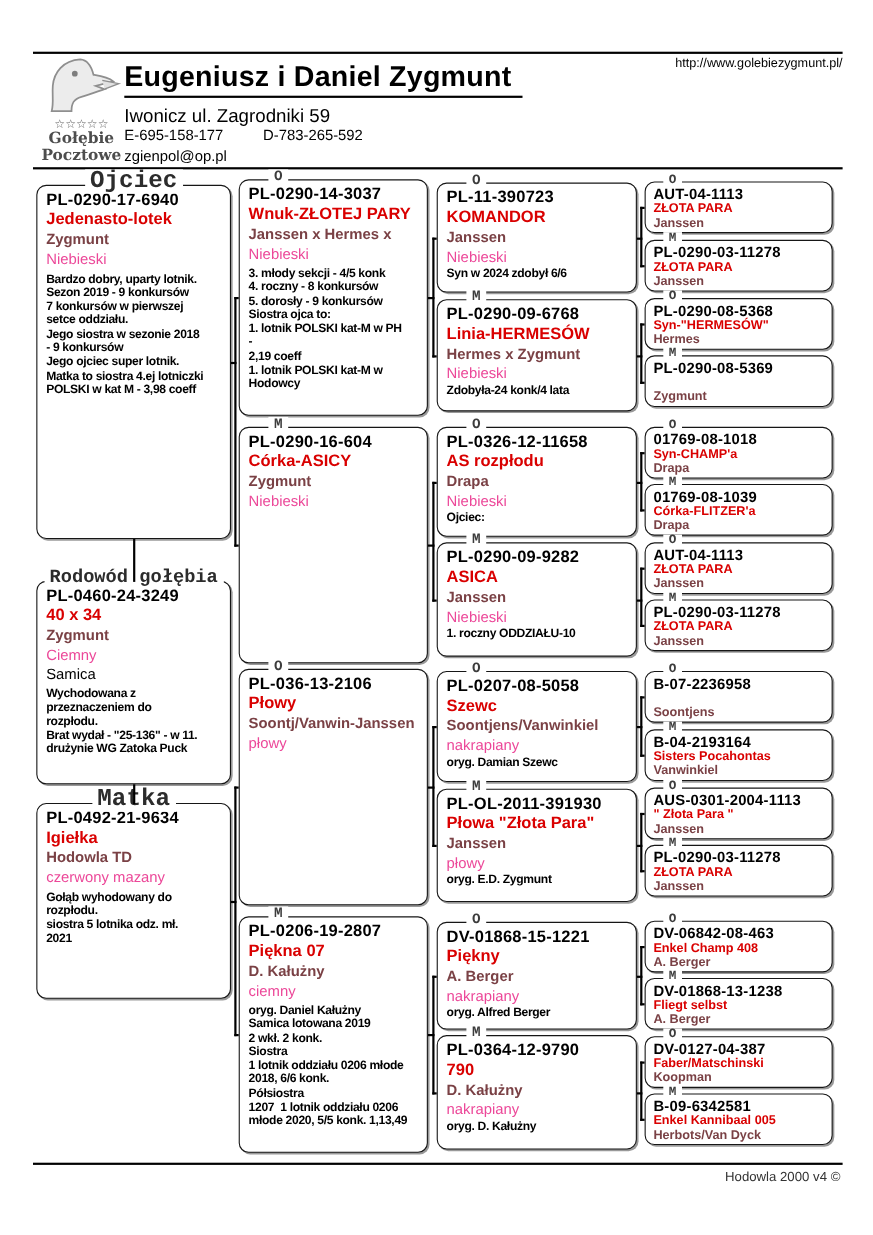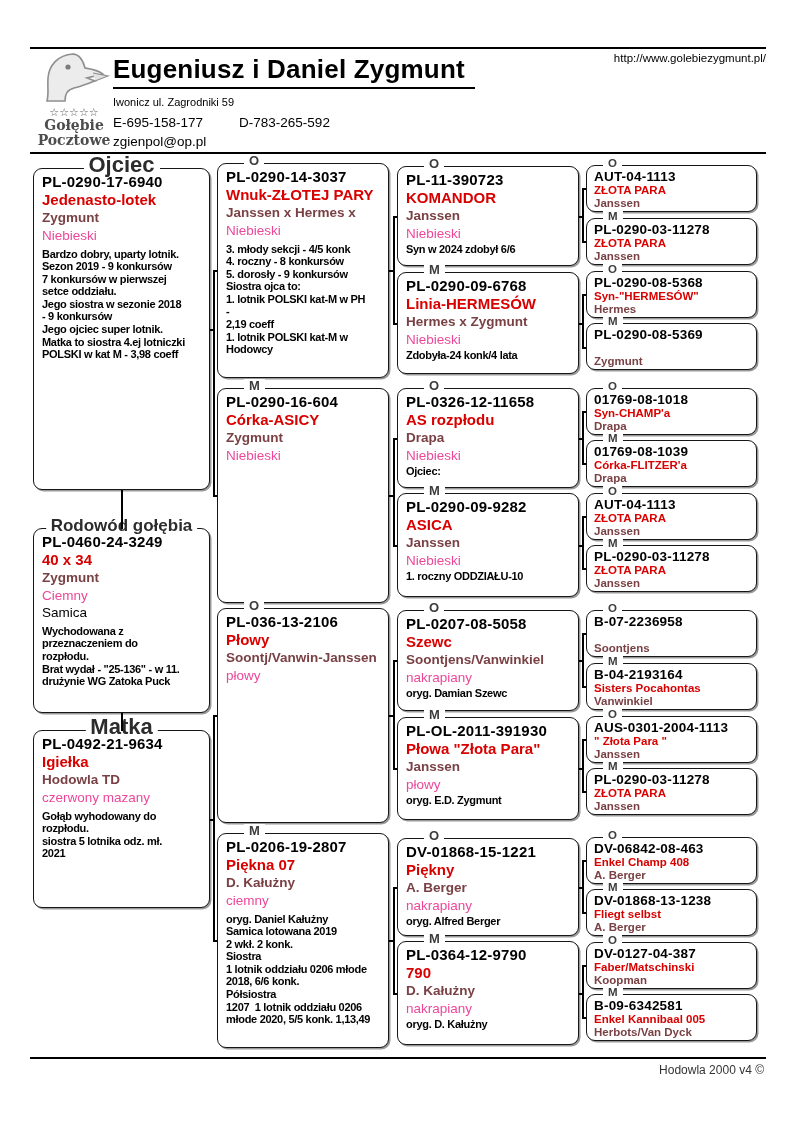--- a/index.html
+++ b/index.html
@@ -6,32 +6,32 @@
   .page{position:relative;width:794px;height:1123px;background:#fff;overflow:hidden;
         font-family:"Liberation Sans",sans-serif;color:#000;}
   .hr{position:absolute;left:30px;width:736px;border-top:2px solid #000;height:0;}
   
   .logo{position:absolute;left:34px;top:52px;width:80px;text-align:center;}
   .logo-stars{font-size:11px;color:#666;line-height:1;margin-top:1px;}
   .logo-t{font-family:"DejaVu Serif",serif;font-weight:bold;font-size:14px;color:#4d4d4d;line-height:1.05;}
   .title{position:absolute;left:113px;top:54px;font-size:26px;font-weight:bold;
          border-bottom:2px solid #000;padding:0 10px 2px 0;letter-spacing:.2px;}
   .url{position:absolute;right:28px;top:52px;font-size:11.5px;}
-  .addr{position:absolute;left:113px;top:96px;font-size:11px;text-align:right;}
+  .addr{position:absolute;left:113px;top:96px;font-size:17px;text-align:right;}
   .phones{position:absolute;left:113px;top:115px;font-size:13.5px;}
   .phones span{display:inline-block;margin-right:36px;}
   .email{position:absolute;left:113px;top:134px;font-size:13.5px;text-align:right;}
   .footer{position:absolute;right:30px;top:1063px;font-size:12px;color:#333;}
   
   .pbox{position:absolute;border:1.6px solid #161616;border-radius:9px;background:#fff;
         box-shadow:1.5px 1.5px 0 rgba(0,0,0,.4);box-sizing:border-box;}
   .pcontent{height:100%;overflow:hidden;padding:5px 8px 3px;box-sizing:border-box;}
   .sm .pcontent{padding:3px 7px 12px;}
   .plabel{position:absolute;top:-10px;left:26px;background:#fff;padding:0 5px;line-height:1;
-          font-family:Liberation Sans, sans-serif;font-weight:bold;font-size:13px;color:#3c3c3c;}
+          font-family:Liberation Mono, monospace;font-weight:bold;font-size:13px;color:#3c3c3c;}
   .big .plabel{left:50%;transform:translateX(-50%);font-size:22px;top:-15px;color:#2c2c2c;white-space:nowrap;}
   .big.midlbl .plabel{font-size:17px;top:-12px;}
   .sm .plabel{left:16px;font-size:11.5px;top:-8px;}
   .ln{min-height:1.08em;line-height:1.12;}
   .ring{font-size:15px;font-weight:bold;color:#000;letter-spacing:.2px;}
   .pname{font-size:15px;font-weight:bold;color:#d90000;margin-top:1px;}
   .strain{font-size:13.5px;font-weight:bold;color:#7a4145;margin-top:1px;}
   .fcolor{font-size:13.5px;color:#ec4899;margin-top:3px;}
   .sex{font-size:13.5px;color:#000;margin-top:2px;}
   .desc{font-size:11px;font-weight:bold;color:#000;margin-top:5px;line-height:1.14;

